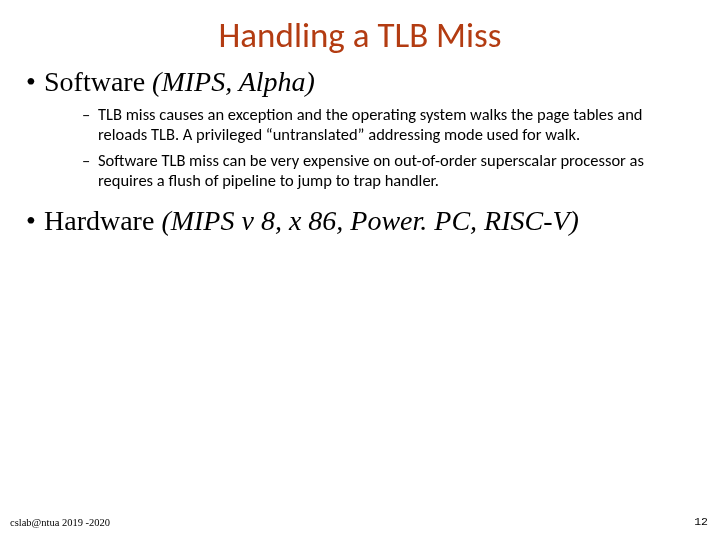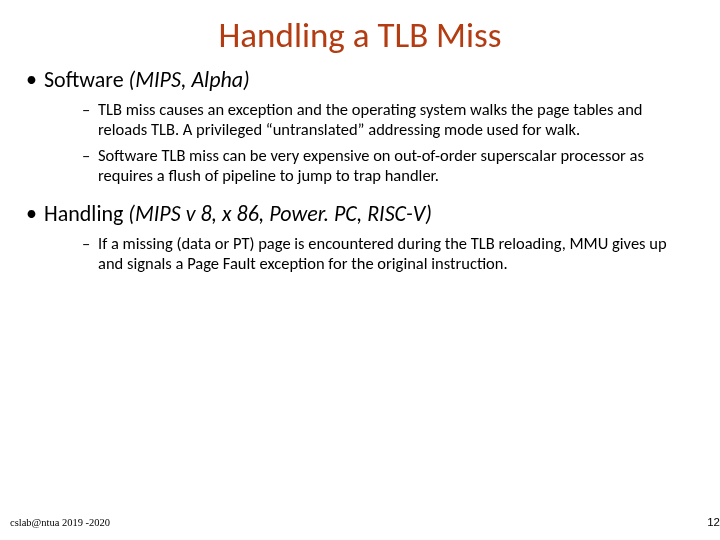--- a/index.html
+++ b/index.html
@@ -12,25 +12,26 @@
       padding: 14px 26px 0 26px;
     }
     .title {
       text-align: center;
       font-size: 35px;
       color: #b33c12;
       margin-bottom: 10px;
       font-weight: 400;
     }
     .bullet-1 {
-      font-size: 22px;
+      font-size: 28px;
       margin-top: 2px;
       margin-bottom: 6px;
       padding-left: 18px;
       position: relative;
+      font-family: Liberation Serif, serif;
     }
     .bullet-1::before {
       content: "•";
       position: absolute;
       left: 0;
       top: 0;
     }
     .bullet-1 .label { font-style: normal; }
     .bullet-1 .paren { font-style: italic; }
     .sublist {
@@ -55,41 +56,40 @@
       position: absolute;
       left: 10px;
       bottom: 12px;
       font-size: 10.5px;
       font-family: "Times New Roman", Times, serif;
       color: #000;
       text-align: center;
     }
     .footer-right {
       position: absolute;
-      right: 0;
+      right: 12px;
       bottom: 12px;
       font-size: 11.5px;
-      font-family: Liberation Sans, sans-serif;
+      font-family: Liberation Mono, monospace;
       color: #000;
     }
   </style>
 </head>
 <body>
 
 <div class="title">Handling a TLB Miss</div>
 
 <div class="bullet-1">
   <span class="label">Software</span><span class="paren"> (MIPS, Alpha)</span>
 </div>
 <div class="sublist">
   <div class="sub">TLB miss causes an exception and the operating system walks the page tables and reloads TLB. A privileged “untranslated”  addressing mode used for walk.</div>
   <div class="sub">Software TLB miss can be very expensive on out-of-order superscalar processor as requires a flush of pipeline to jump to trap handler.</div>
 </div>
 
 <div class="bullet-1">
-  <span class="label">Handling</span><span class="paren"> (MIPS v 8, x 86, Power. PC, RISC-V)</span>
+  <span class="label">Hardware</span><span class="paren"> (MIPS v 8, x 86, Power. PC, RISC-V)</span>
 </div>
 <div class="sublist">
-  <div class="sub">If a missing (data or PT) page is encountered during the TLB reloading, MMU gives up and signals a Page Fault exception for the original instruction.</div>
 </div>
 
 <div class="footer-left">cslab@ntua 2019 -2020</div>
 <div class="footer-right">12</div>
 
 </body></html>

